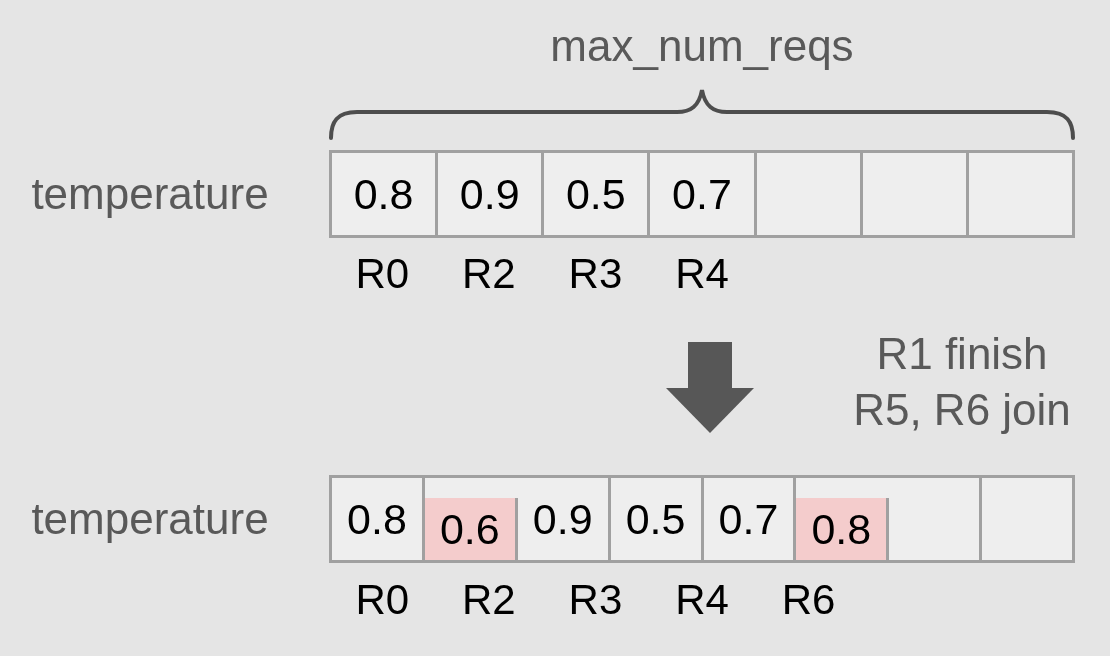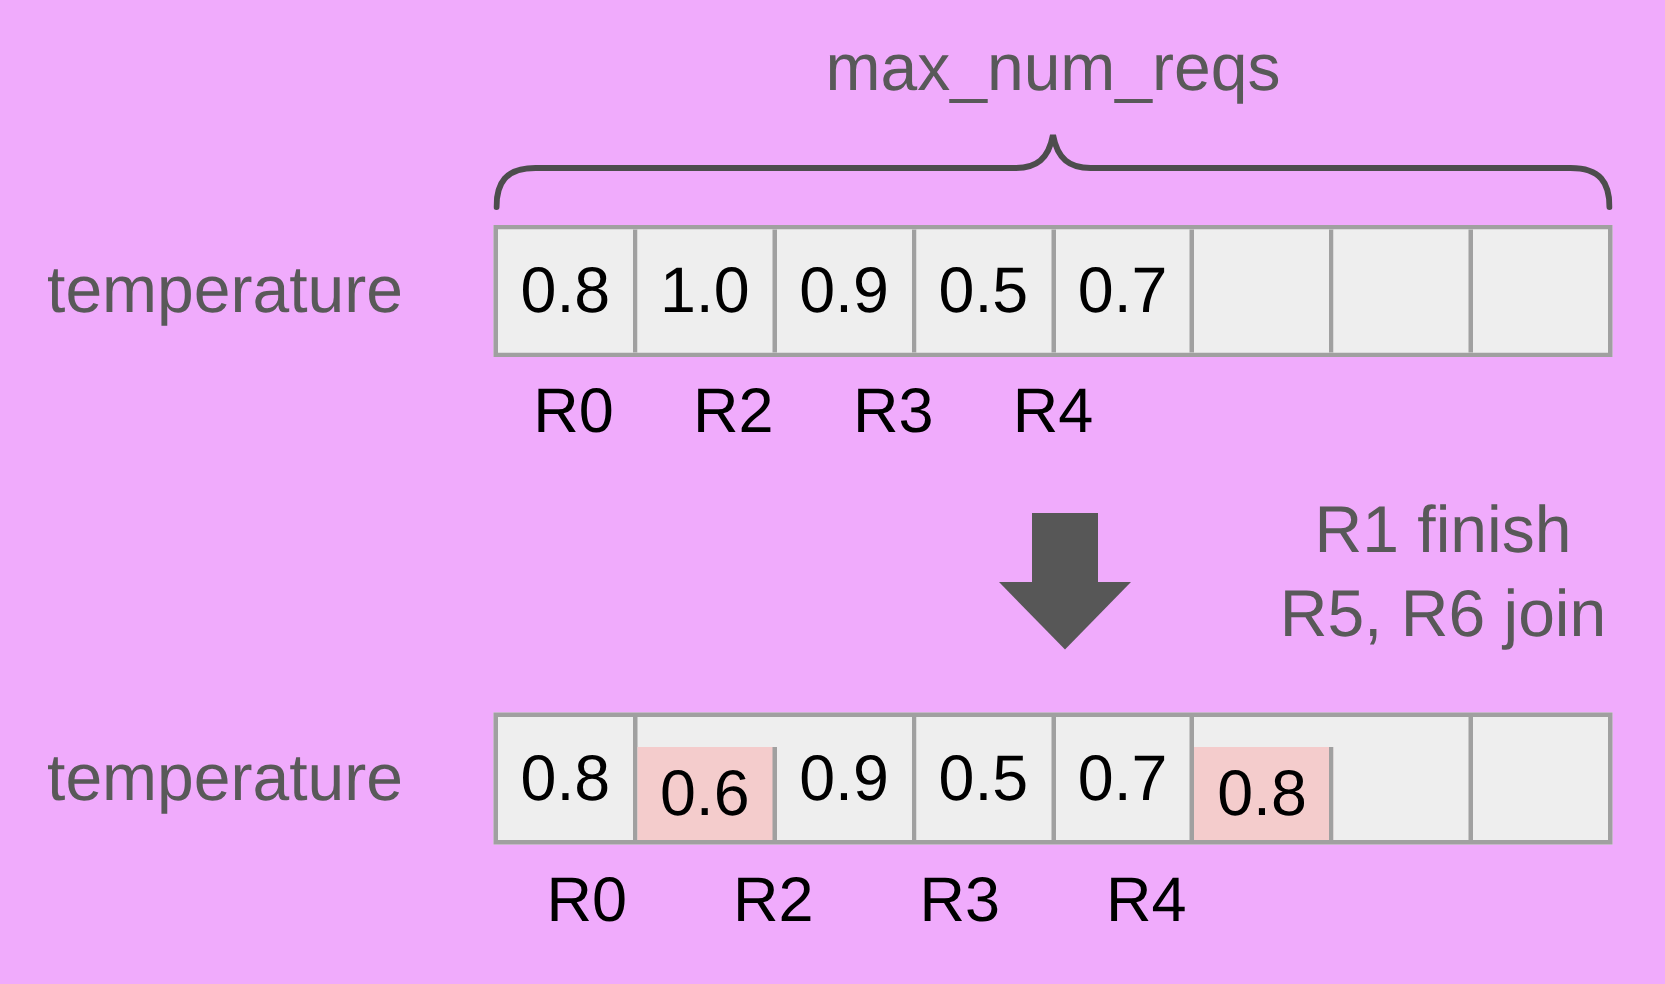--- a/index.html
+++ b/index.html
@@ -5,21 +5,21 @@
   html, body {
     margin: 0;
     padding: 0;
     background: #ffffff;
     font-family: "Liberation Sans", "DejaVu Sans", sans-serif;
   }
   #canvas {
     position: relative;
     width: 1110px;
     height: 656px;
-    background: #f0abfc;
+    background: #e5e5e5;
     overflow: hidden;
   }
   .gray-label {
     position: absolute;
     color: var(--label-gray);
     font-size: 44px;
     line-height: 52px;
     text-align: center;
     white-space: nowrap;
   }
@@ -111,21 +111,20 @@
   <div id="brace-label" class="gray-label">max_num_reqs</div>
 
   <svg id="brace-top" class="brace-svg" viewBox="0 0 746 56" aria-hidden="true">
     <path class="brace-path" d="M 2 54 C 2 38 8 28 28 28 L 348 28 C 362 28 370 22 373 6 C 376 22 384 28 398 28 L 718 28 C 738 28 744 38 744 54"></path>
   </svg>
 
   <div id="temp-label-before" class="gray-label">temperature</div>
 
   <div id="array-before" class="array-row">
       <div class="cell">0.8</div>
-      <div class="cell">1.0</div>
       <div class="cell">0.9</div>
       <div class="cell">0.5</div>
       <div class="cell">0.7</div>
       <div class="cell"></div>
       <div class="cell"></div>
       <div class="cell"></div>
     </div>
 
   <div id="req-row-before" class="req-row">
       <div class="req">R0</div>
@@ -158,17 +157,18 @@
       <div class="cell highlight">0.8</div>
       <div class="cell"></div>
       <div class="cell"></div>
     </div>
 
   <div id="req-row-after" class="req-row">
       <div class="req">R0</div>
       <div class="req">R2</div>
       <div class="req">R3</div>
       <div class="req">R4</div>
+      <div class="req">R6</div>
       <div class="req"></div>
       <div class="req"></div>
     </div>
 
 </div>
 
 </body></html>

